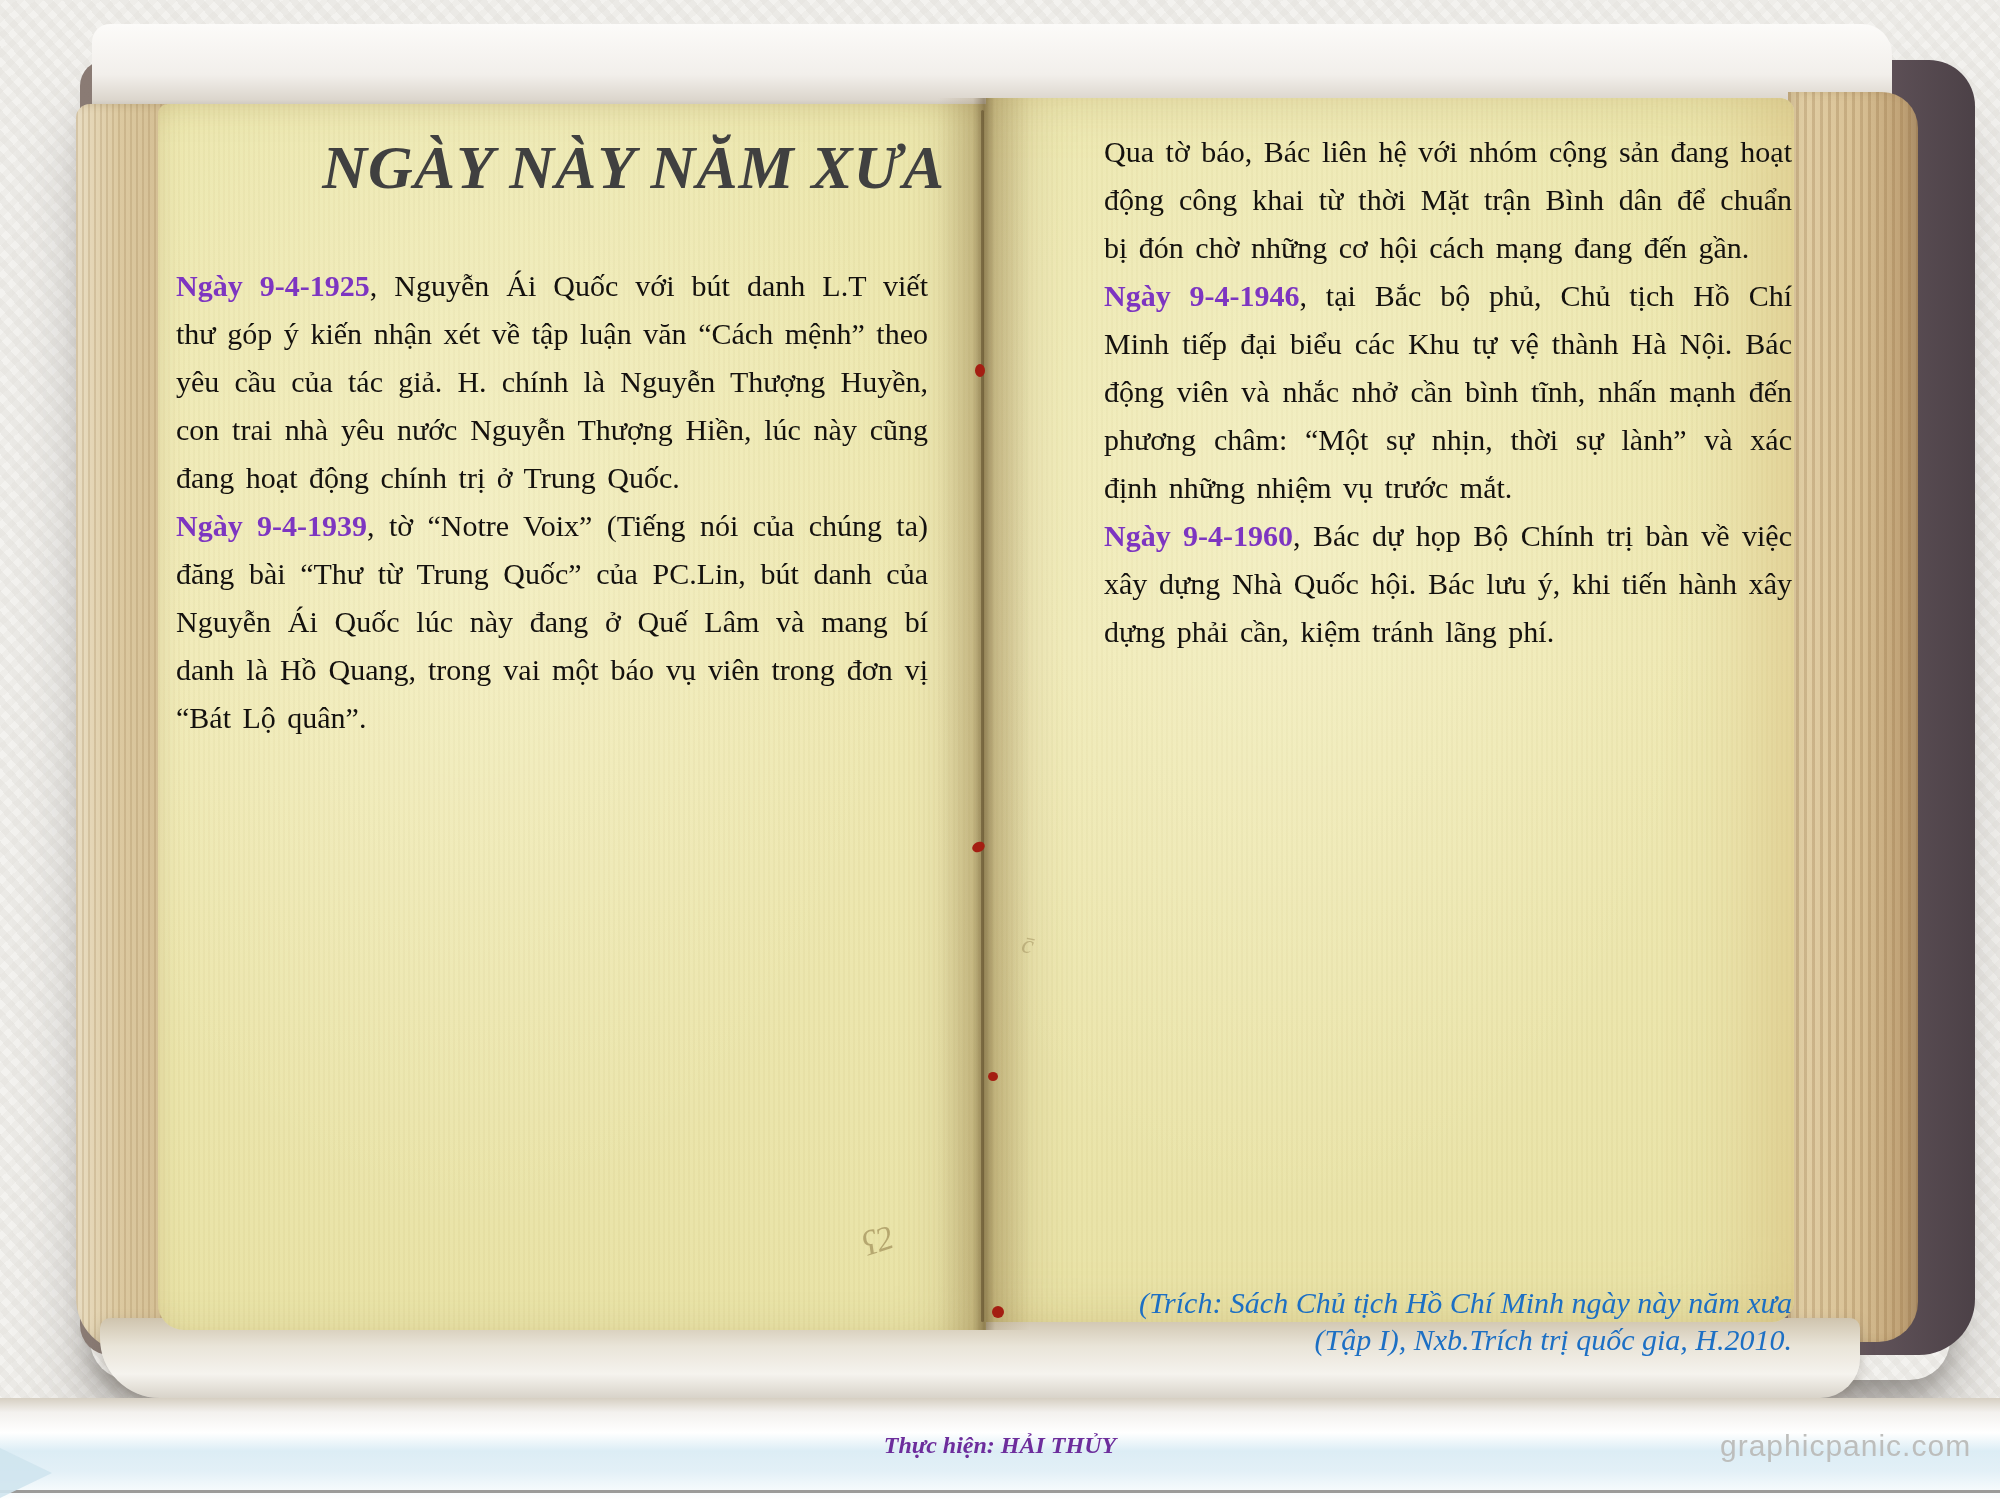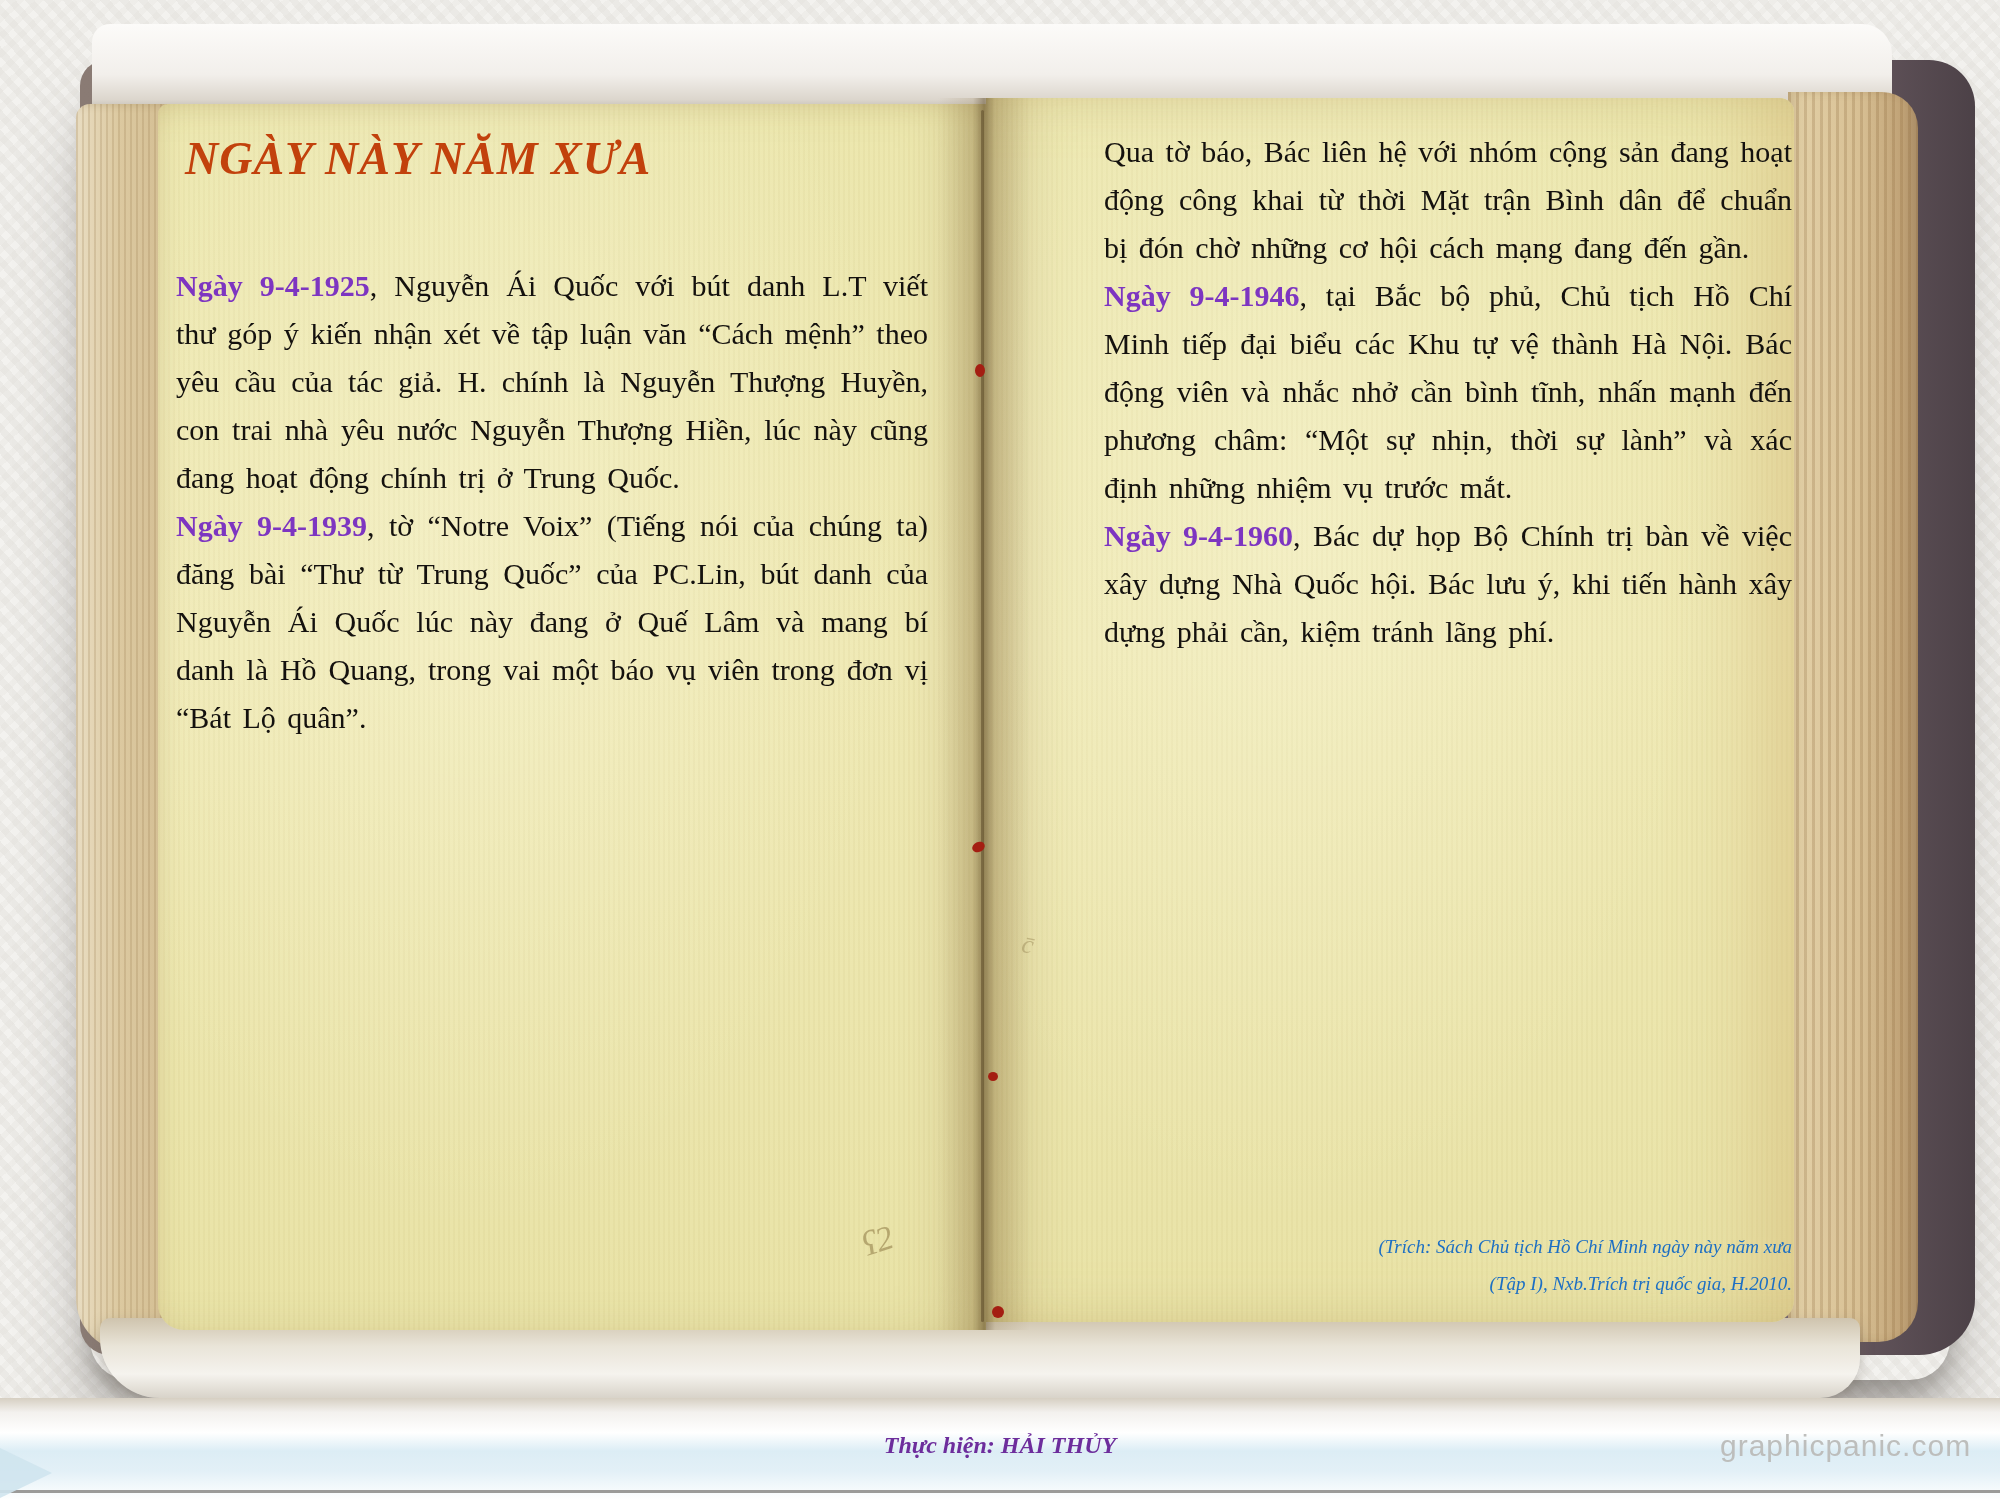--- a/index.html
+++ b/index.html
@@ -45,29 +45,29 @@
   .gutter-line{position:absolute;left:981px;top:110px;width:3px;height:1212px;background:rgba(80,62,30,0.45);border-radius:2px;}
   .red-dot{position:absolute;background:#a41e12;border-radius:50%;}
   .dot1{left:975px;top:364px;width:10px;height:13px;}
   .dot2{left:972px;top:842px;width:13px;height:10px;transform:rotate(-25deg);}
   .dot3{left:988px;top:1072px;width:10px;height:9px;}
   .dot4{left:992px;top:1306px;width:12px;height:12px;}
   .ink-smudge{position:absolute;color:rgba(120,95,45,0.45);font-style:italic;transform:rotate(-18deg);font-size:34px;}
   .smudge-a{left:862px;top:1222px;}
   .smudge-b{left:1022px;top:930px;font-size:26px;transform:rotate(12deg);color:rgba(130,110,60,0.35);}
   
-  .lp-title{position:absolute;left:185px;top:132px;width:760px;text-align:left;
-    font-size:46px;font-weight:bold;font-style:italic;letter-spacing:1px;color:#c2410c;}
+  .lp-title{position:absolute;left:185px;top:132px;width:760px;text-align:right;
+    font-size:62px;font-weight:bold;font-style:italic;letter-spacing:1px;color:#404040;}
   .body-col{position:absolute;font-size:30px;line-height:48px;color:#14110e;word-spacing:4px;}
   .col-left{left:176px;top:262px;width:752px;}
   .col-right{left:1104px;top:128px;width:688px;}
   .body-par{margin:0;text-align:justify;}
   .date{color:#7d35c1;font-weight:bold;}
-  .citation{position:absolute;left:1080px;top:1228px;width:712px;text-align:right;
-    font-size:19px;line-height:37px;font-style:italic;color:#1c6fc4;}
+  .citation{position:absolute;left:1080px;top:1284px;width:712px;text-align:right;
+    font-size:30px;line-height:37px;font-style:italic;color:#1c6fc4;}
   
   .watermark{position:absolute;left:1720px;top:1398px;width:270px;font-family:"Liberation Sans",sans-serif;
     font-size:30px;color:rgba(186,186,184,0.95);letter-spacing:1px;margin-top:31px;}
   .footer-strip{position:absolute;left:0;top:1398px;width:2000px;height:102px;
     background:linear-gradient(180deg,#d6cfc2 0%,#f3f1ee 14%,#ffffff 34%,#dcedf5 52%,#e3f0f7 72%,#f1f8fb 86%,#ffffff 100%);}
   .footer-line{position:absolute;left:0;top:1490px;width:2000px;height:3px;background:#9b9b99;}
   .footer-arrow{position:absolute;left:0;top:1448px;width:52px;height:50px;background:#cfe4ee;
     clip-path:polygon(0 0,100% 50%,0 100%);opacity:0.9;}
   .footer-text{position:absolute;left:0;top:1432px;width:2000px;text-align:center;
     font-size:24px;font-weight:bold;font-style:italic;color:#6d2d9c;}

